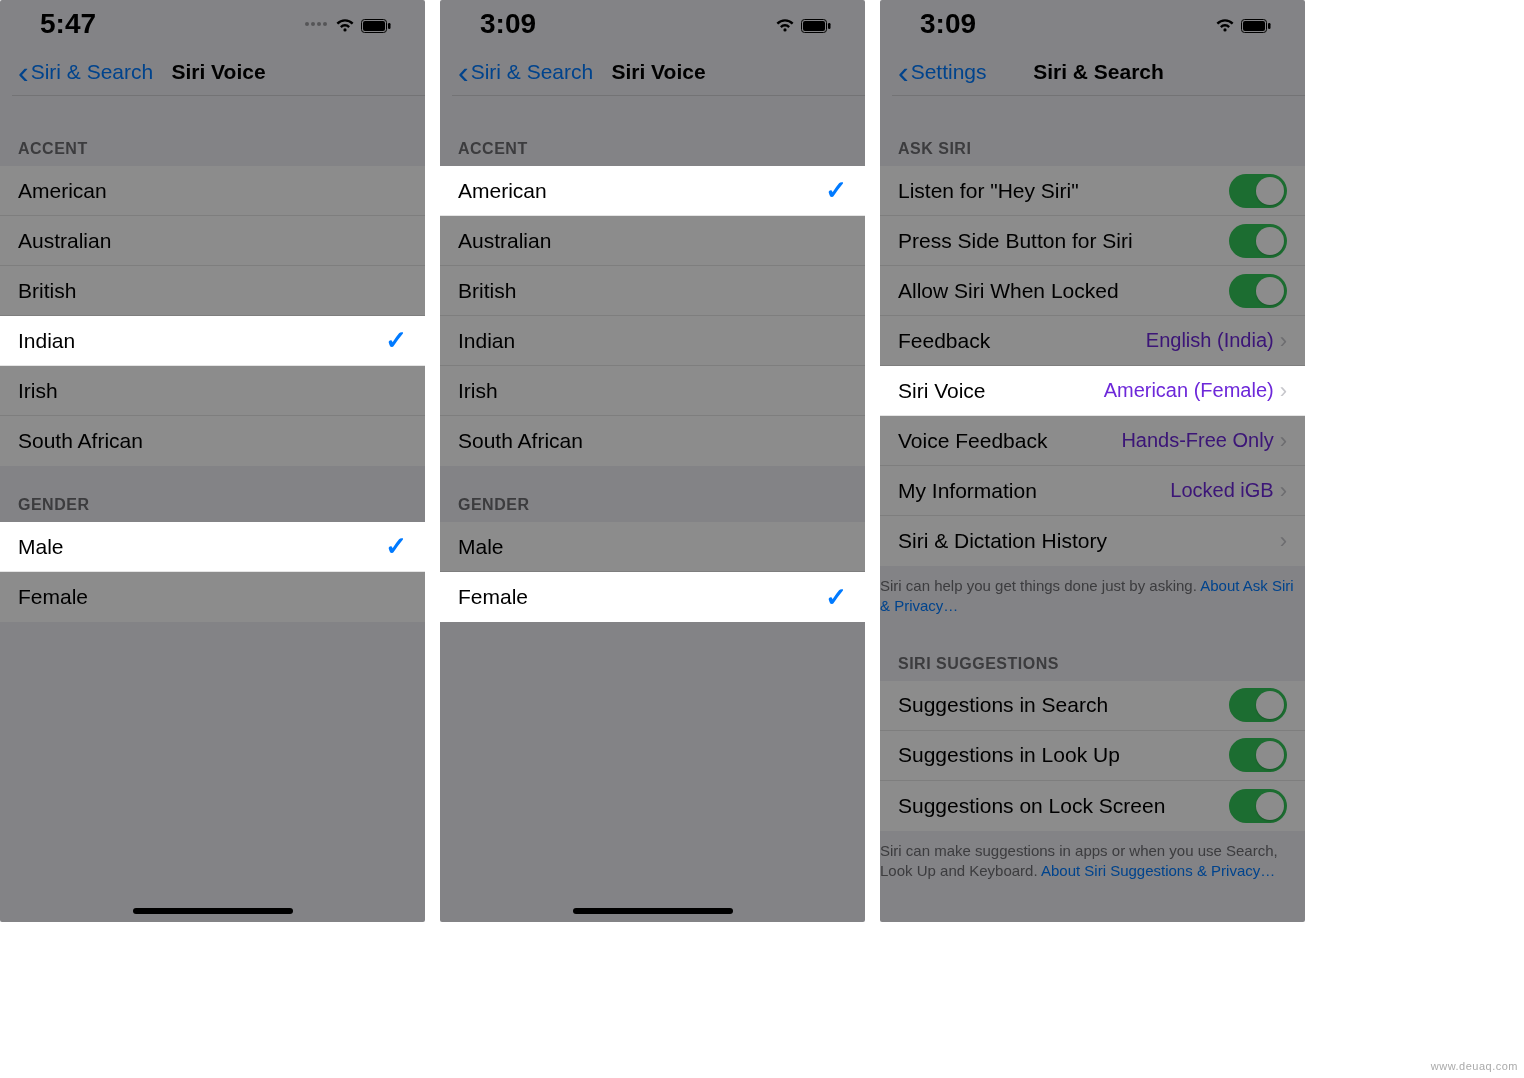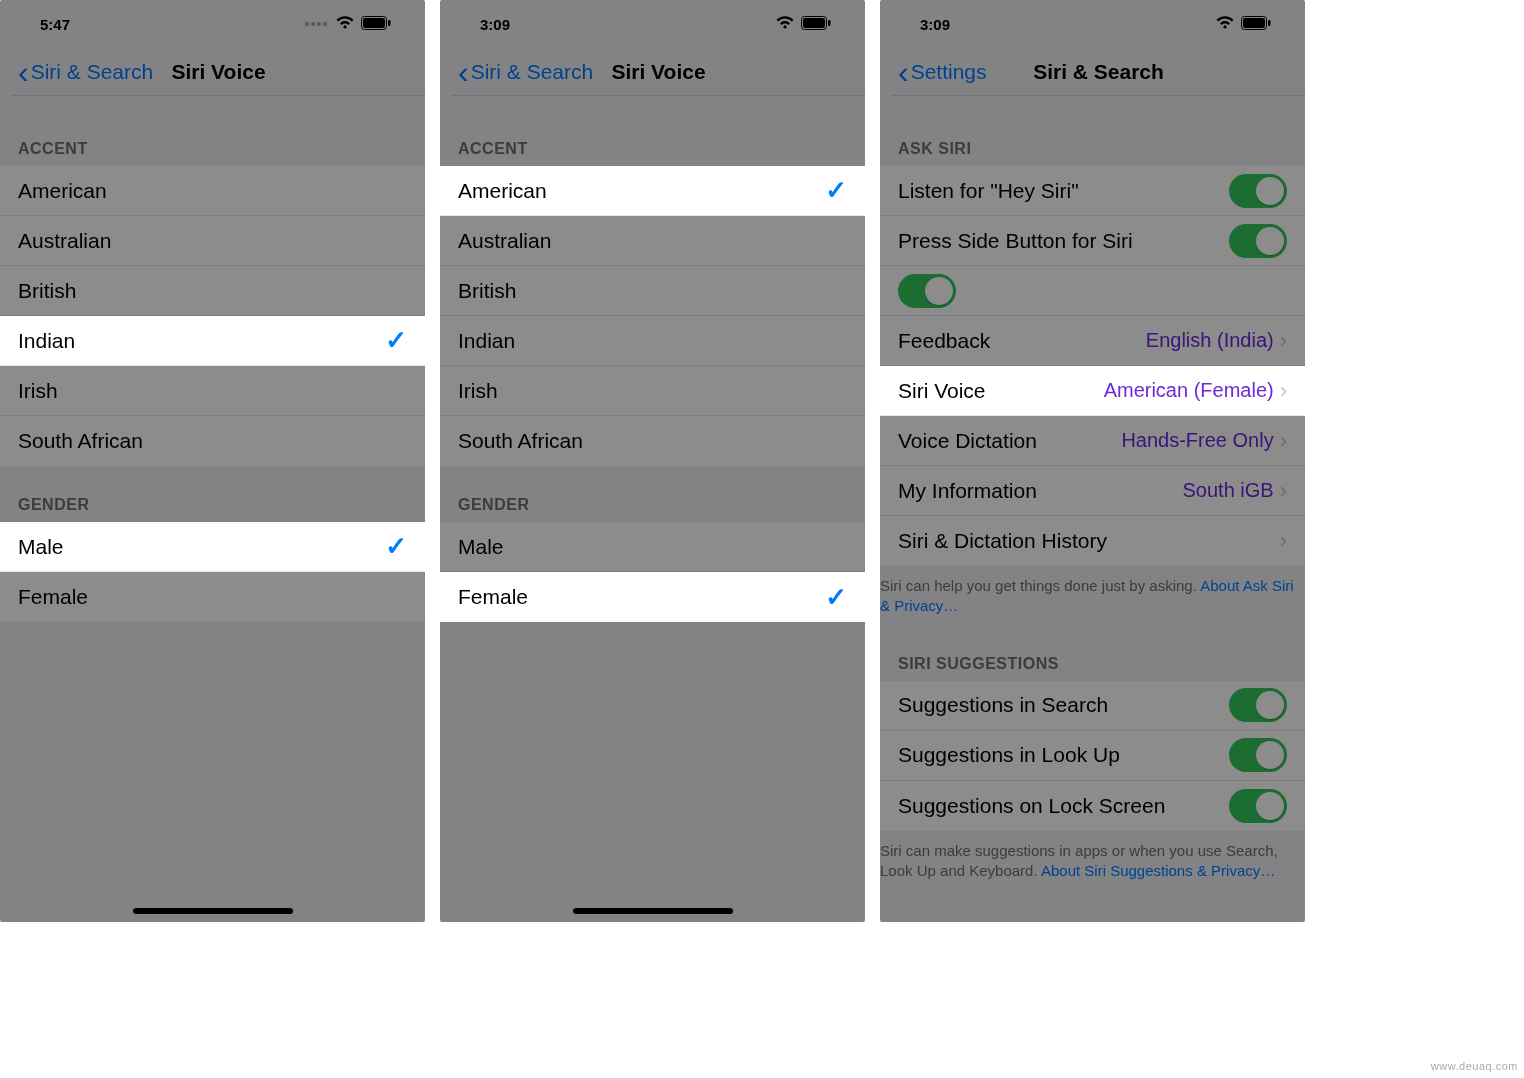--- a/index.html
+++ b/index.html
@@ -40,21 +40,21 @@
     position: relative;
     z-index: 2;
   }
   
   .status {
     height: 48px;
     display: flex;
     align-items: center;
     justify-content: space-between;
     padding: 0 34px 0 40px;
-    font-size: 15px;
+    font-size: 28px;
     font-weight: 600;
     color: #000;
   }
   .status .right {
     display: flex;
     align-items: center;
     gap: 6px;
   }
   
   .nav {
@@ -347,40 +347,41 @@
     <div class="group">
       <div class="row">
           <span class="label">Listen for "Hey Siri"</span>
           <span class="toggle"></span>
         </div>
       <div class="row">
           <span class="label">Press Side Button for Siri</span>
           <span class="toggle"></span>
         </div>
       <div class="row">
+          <span class="label">Allow Siri When Locked</span>
           <span class="toggle"></span>
         </div>
       <div class="row">
           <span class="label">Feedback</span>
           <span class="value">English (India)</span>
           <span class="chevron-right">›</span>
         </div>
       <div class="row hl highlight-row">
           <span class="label">Siri Voice</span>
           <span class="value">American (Female)</span>
           <span class="chevron-right">›</span>
         </div>
       <div class="row">
-          <span class="label">Voice Dictation</span>
+          <span class="label">Voice Feedback</span>
           <span class="value">Hands-Free Only</span>
           <span class="chevron-right">›</span>
         </div>
       <div class="row">
           <span class="label">My Information</span>
-          <span class="value">South iGB</span>
+          <span class="value">Locked iGB</span>
           <span class="chevron-right">›</span>
         </div>
       <div class="row">
           <span class="label">Siri &amp; Dictation History</span>
           <span class="chevron-right">›</span>
         </div>
     </div>
     <div class="group-footer">
       <span>Siri can help you get things done just by asking. </span><span class="link">About Ask Siri &amp; Privacy…</span>
     </div>

